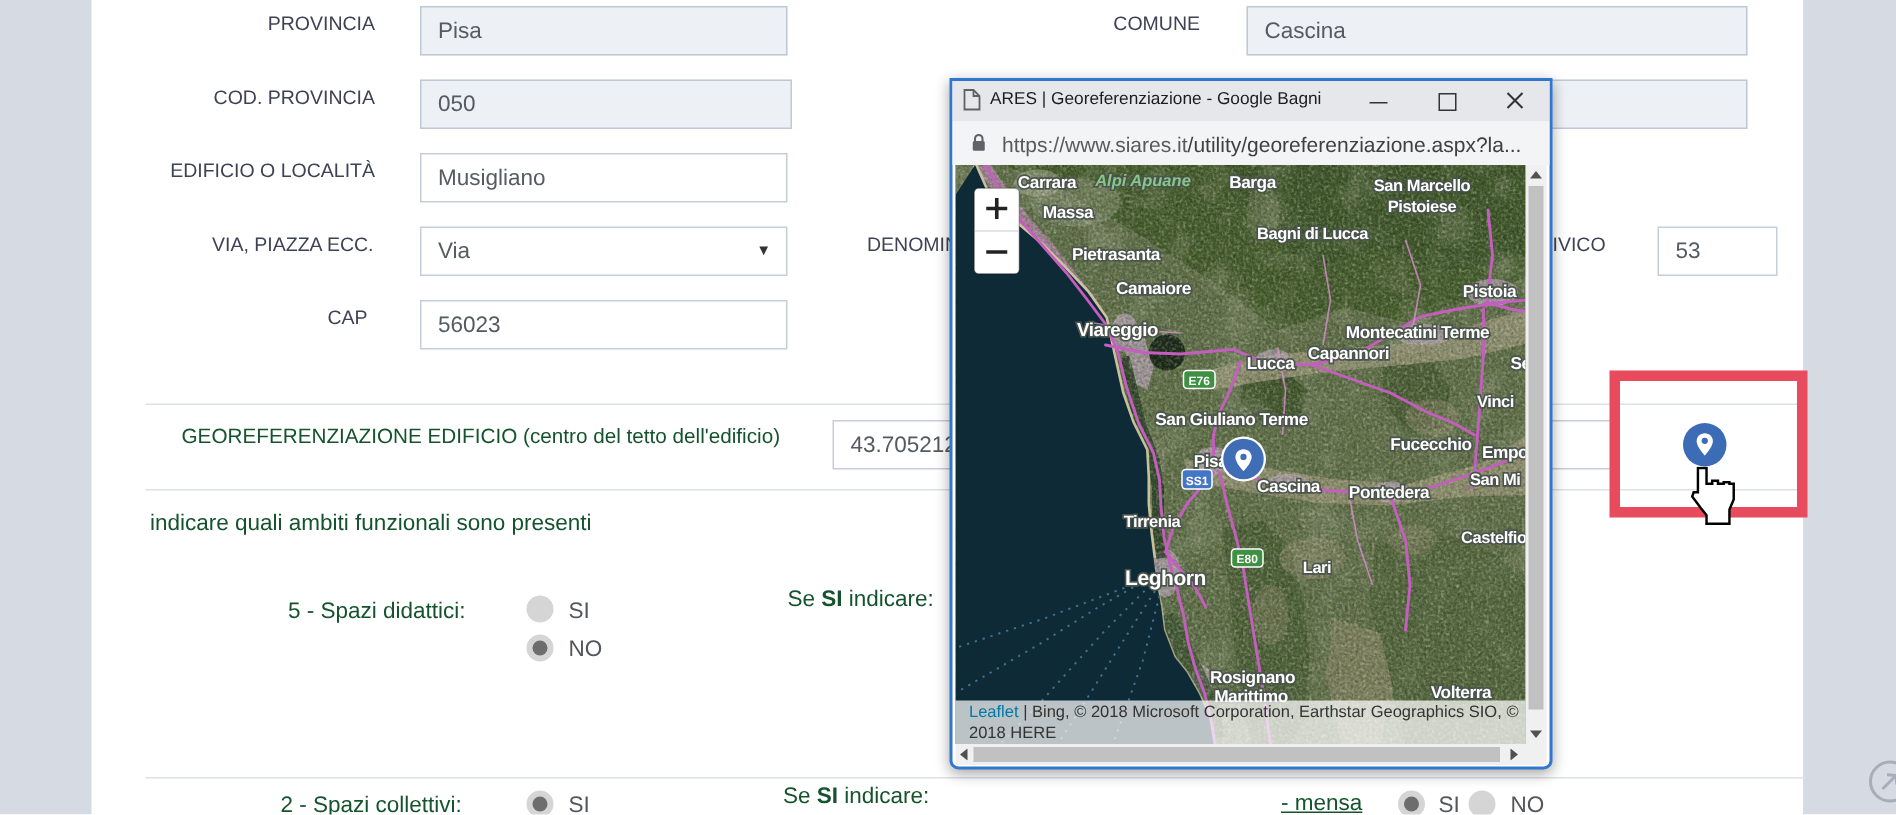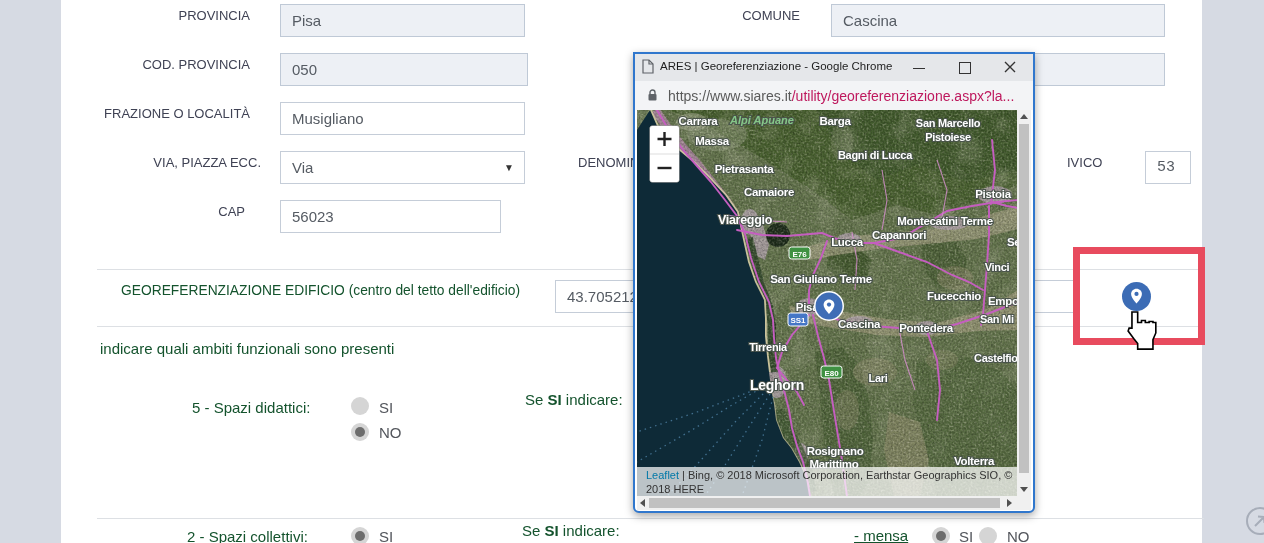--- a/index.html
+++ b/index.html
@@ -21,37 +21,37 @@
 <body>
 <div class="sidecol" style="left:0;width:61px;"></div>
 <div class="sidecol" style="left:1202px;width:62px;"></div>
 
 <div class="hline" style="top:269px;"></div>
 <div class="hline" style="top:326px;"></div>
 <div class="hline" style="top:518px;"></div>
 
 <div class="lbl" style="left:100px;width:150px;top:8px;">PROVINCIA</div>
 <div class="lbl" style="left:100px;width:150px;top:57px;">COD. PROVINCIA</div>
-<div class="lbl" style="left:100px;width:150px;top:106px;">FRAZIONE O LOCALITÀ</div>
-<div class="lbl" style="left:116px;width:145px;top:155px;">VIA, PIAZZA ECC.</div>
+<div class="lbl" style="left:100px;width:150px;top:106px;">EDIFICIO O LOCALITÀ</div>
+<div class="lbl" style="left:104px;width:145px;top:155px;">VIA, PIAZZA ECC.</div>
 <div class="lbl" style="left:100px;width:145px;top:204px;">CAP</div>
 
 <div class="lbl" style="left:650px;width:150px;top:8px;">COMUNE</div>
 <div class="lbl" style="left:578px;width:150px;top:155px;text-align:left;">DENOMINAZIO</div>
-<div class="lbl" style="left:1035px;width:49px;top:155px;text-align:left;padding-left:32px;">IVICO</div>
+<div class="lbl" style="left:1035px;width:49px;top:155px;text-align:left;">IVICO</div>
 
 <div class="inp ro" style="left:280px;top:4px;width:245px;">Pisa</div>
 <div class="inp ro" style="left:280px;top:53px;width:248px;">050</div>
 <div class="inp" style="left:280px;top:102px;width:245px;">Musigliano</div>
 <div class="inp" style="left:280px;top:151px;width:245px;">Via<span style="position:absolute;right:10px;top:0;font-size:10px;color:#333;">▼</span></div>
-<div class="inp" style="left:280px;top:200px;width:221px;">56023</div>
+<div class="inp" style="left:280px;top:200px;width:245px;">56023</div>
 
 <div class="inp ro" style="left:831px;top:4px;width:334px;">Cascina</div>
 <div class="inp ro" style="left:831px;top:53px;width:334px;"></div>
-<div class="inp" style="left:1145px;top:151px;width:46px;font-family:Liberation Mono, monospace;">53</div>
+<div class="inp" style="left:1105px;top:151px;width:80px;">53</div>
 
 <div class="txt" style="left:121px;top:283px;font-size:13.8px;">GEOREFERENZIAZIONE EDIFICIO (centro del tetto dell'edificio)</div>
 <div class="inp" style="left:555px;top:280px;width:120px;">43.705212</div>
 <div class="inp" style="left:880px;top:280px;width:195px;"></div>
 
 <div class="txt" style="left:100px;top:340px;">indicare quali ambiti funzionali sono presenti</div>
 
 <div class="txt" style="left:192px;top:399px;">5 - Spazi didattici:</div>
 <div class="radio" style="left:351px;top:397px;"></div>
 <div class="rlab" style="left:379px;top:399px;">SI</div>
@@ -88,33 +88,33 @@
 
 <div class="abs" style="left:633px;top:52px;width:402px;height:461px;box-sizing:border-box;
  border:2px solid #3077cd;background:#fff;border-radius:0 0 6px 6px;
  box-shadow:0 3px 9px rgba(0,0,0,0.35);"></div>
 
 <div class="abs" style="left:635px;top:54px;width:398px;height:27px;background:#e5e7ea;"></div>
 <svg class="abs" style="left:642px;top:59px;" width="12" height="15" viewBox="0 0 12 15">
  <path d="M1 1 h6 l4 4 v9 h-10 z" fill="none" stroke="#5f6368" stroke-width="1.2"></path>
  <path d="M7 1 v4 h4" fill="none" stroke="#5f6368" stroke-width="1.2"></path>
 </svg>
-<div class="abs" style="left:660px;top:60px;font-size:11.5px;color:#1d1d1d;">ARES | Georeferenziazione - Google Chrome</div>
+<div class="abs" style="left:660px;top:60px;font-size:11.5px;color:#1d1d1d;">ARES | Georeferenziazione - Google Bagni</div>
 <div class="abs" style="left:913px;top:67.5px;width:12px;height:1.5px;background:#333;"></div>
 <div class="abs" style="left:959px;top:62px;width:10px;height:10px;border:1.5px solid #333;"></div>
 <svg class="abs" style="left:1004px;top:61px;" width="12" height="12" viewBox="0 0 12 12">
  <path d="M1 1 L11 11 M11 1 L1 11" stroke="#333" stroke-width="1.4"></path>
 </svg>
 
 <div class="abs" style="left:635px;top:81px;width:398px;height:29px;background:#f3f4f6;"></div>
 <svg class="abs" style="left:648px;top:89px;" width="9" height="12" viewBox="0 0 9 12">
  <rect x="0.5" y="5" width="8" height="6.5" rx="1" fill="#5f6368"></rect>
  <path d="M2 5 v-1.5 a2.5 2.5 0 0 1 5 0 V5" fill="none" stroke="#5f6368" stroke-width="1.4"></path>
 </svg>
-<div class="abs" style="left:668px;top:88px;font-size:14px;color:#5a5a5a;">https://www.siares.it<span style="color:#be185d;">/utility/georeferenziazione.aspx?la...</span></div>
+<div class="abs" style="left:668px;top:88px;font-size:14px;color:#5a5a5a;">https://www.siares.it<span style="color:#404040;">/utility/georeferenziazione.aspx?la...</span></div>
 
 <div class="abs" id="mapbox" style="left:637px;top:110px;width:380px;height:386px;overflow:hidden;background:#5f7050;">
 <svg width="381" height="386" viewBox="0 0 381 386" style="position:absolute;left:0;top:0;">
 <defs>
 <filter id="speck" x="0" y="0" width="100%" height="100%">
   <feTurbulence type="fractalNoise" baseFrequency="0.55" numOctaves="2" seed="11" result="t"></feTurbulence>
   <feColorMatrix in="t" type="matrix" values="0 0 0 0 0  0 0 0 0 0  0 0 0 0 0  0.9 0.9 0.9 0 -1.1"></feColorMatrix>
 </filter>
 <filter id="speckl" x="0" y="0" width="100%" height="100%">
   <feTurbulence type="fractalNoise" baseFrequency="0.5" numOctaves="2" seed="23" result="t"></feTurbulence>

